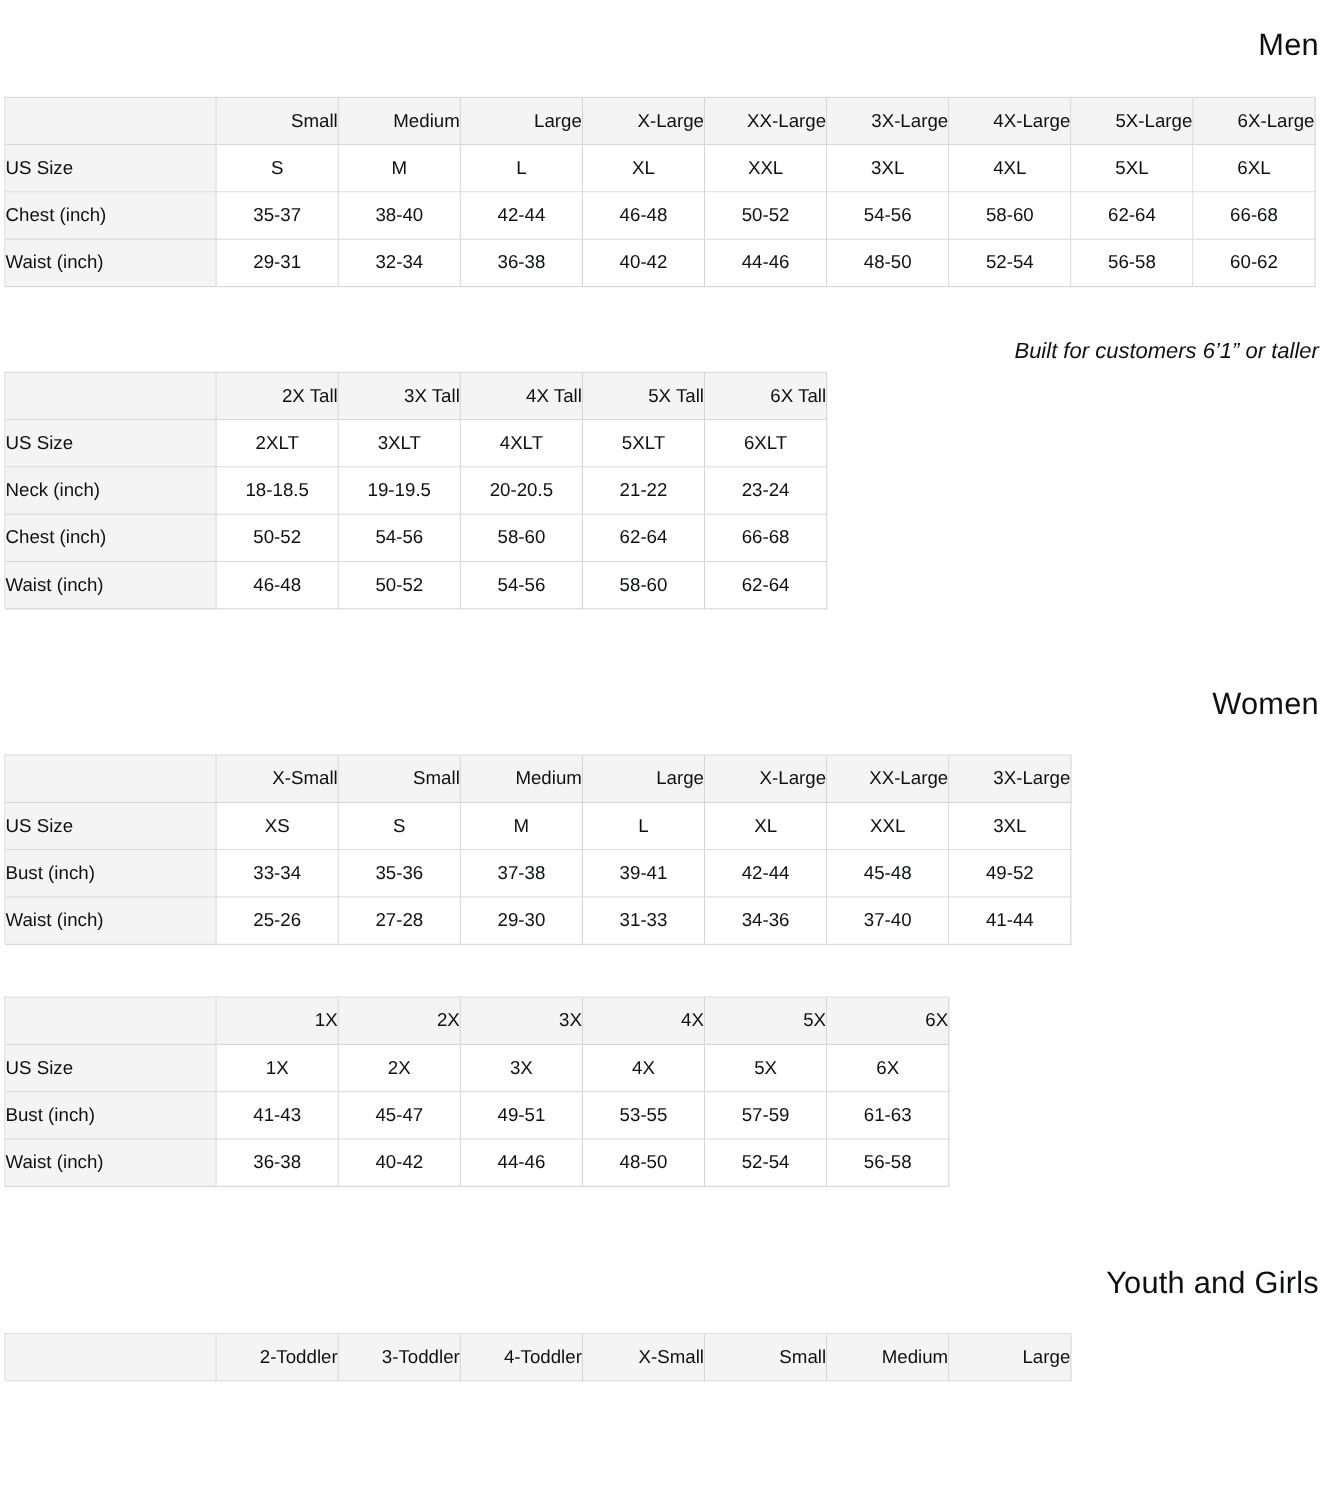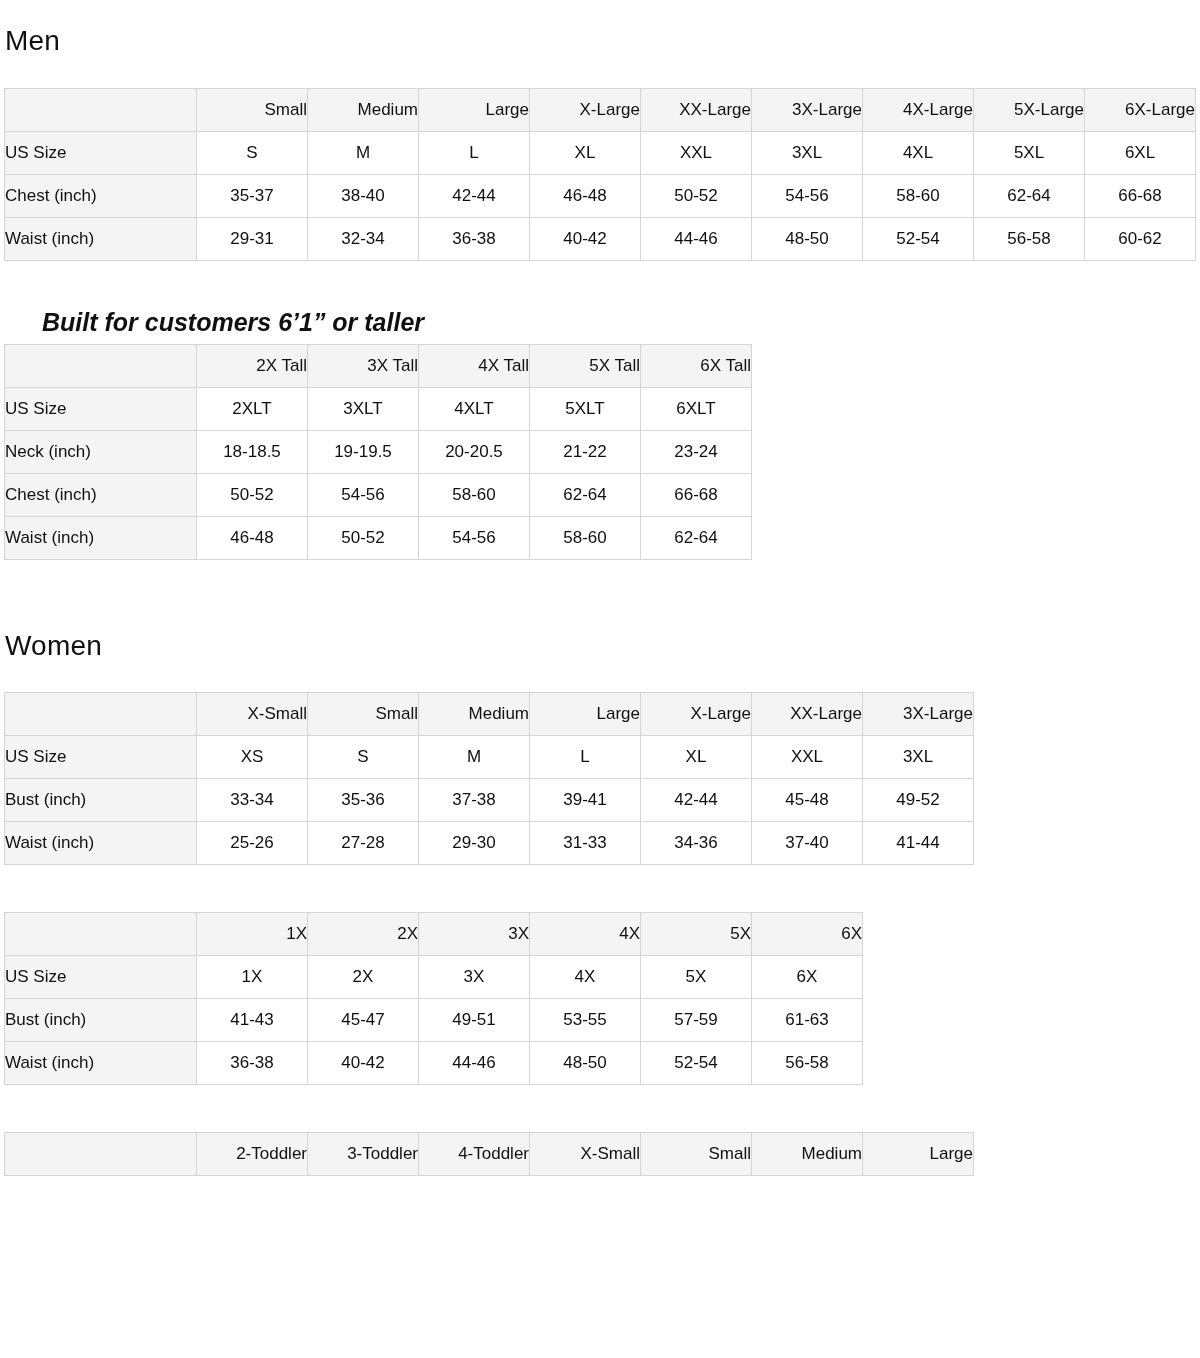--- a/index.html
+++ b/index.html
@@ -16,32 +16,33 @@
     color:var(--text);
     padding:2px 0 0 4px;
   }
   .section{margin-bottom:47px;}
   .section:last-child{margin-bottom:0;}
   .title-row{
     display:flex;
     align-items:baseline;
     gap:22px;
     margin:0 1px 7px 1px;
+    justify-content:flex-end;
   }
   .section-title{
     font-size:28px;
     font-weight:400;
     line-height:1.15;
     white-space:pre-wrap;
     letter-spacing:.2px;
   }
   .section-subtitle{
-    font-size:25px;
+    font-size:20px;
     font-style:italic;
-    font-weight:700;
+    font-weight:400;
     margin-left:37px;
   }
   table.size-table{
     border-collapse:separate;
     border-spacing:0;
     table-layout:fixed;
     border-top:1px solid var(--border);
     border-left:1px solid var(--border);
   }
   table.size-table th, table.size-table td{
@@ -320,20 +321,23 @@
             <td class="size-cell">40-42</td>
             <td class="size-cell">44-46</td>
             <td class="size-cell">48-50</td>
             <td class="size-cell">52-54</td>
             <td class="size-cell">56-58</td>
           </tr>
         </tbody>
       </table>
     </section>
     <section class="section">
+      <div class="title-row">
+        <h2 class="section-title">Youth and Girls</h2>
+      </div>
       <table class="size-table">
         <colgroup>
           <col style="width: 192px;">
           <col style="width: 111px;">
           <col style="width: 111px;">
           <col style="width: 111px;">
           <col style="width: 111px;">
           <col style="width: 111px;">
           <col style="width: 111px;">
           <col style="width: 111px;">

